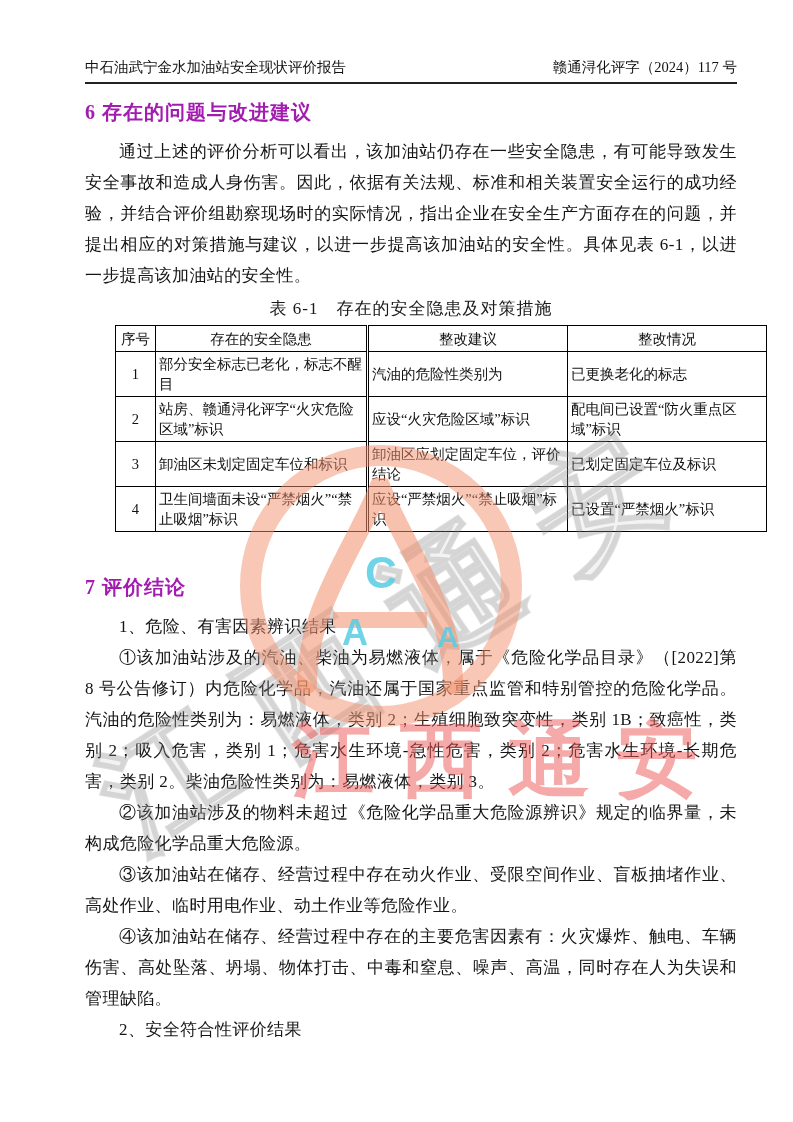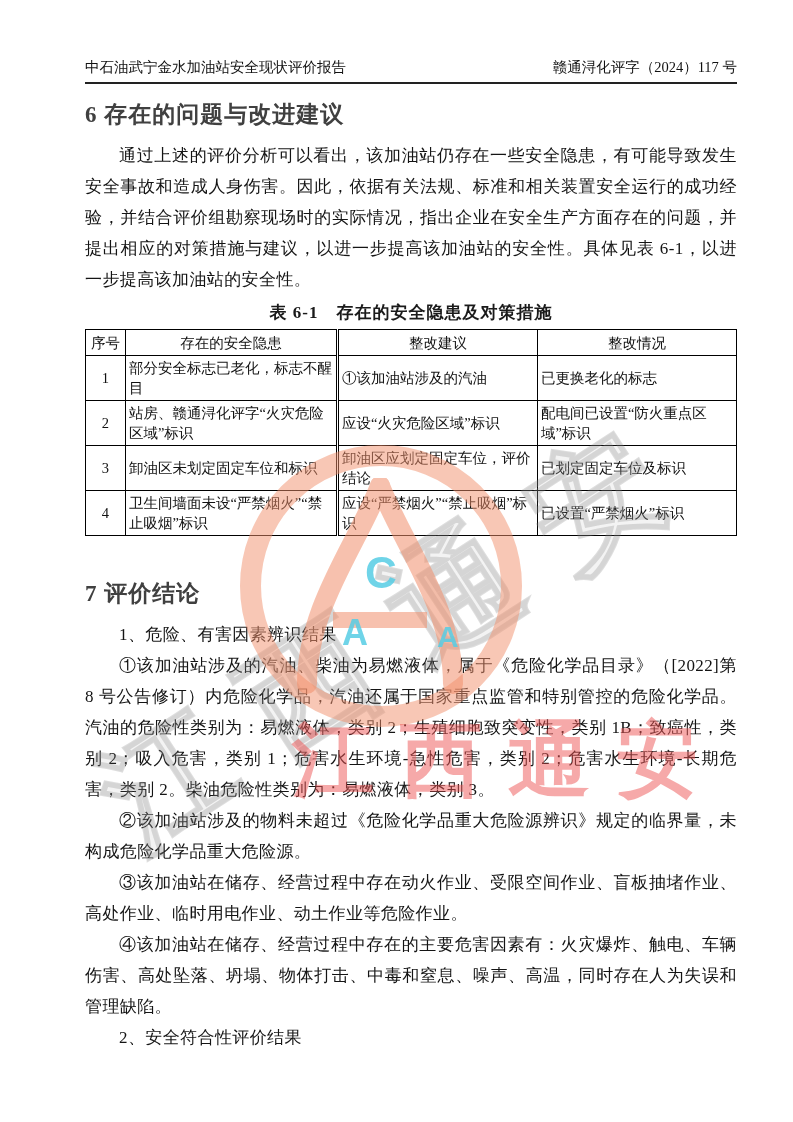--- a/index.html
+++ b/index.html
@@ -20,38 +20,39 @@
   }
   
   .doc-header {
     display: flex; justify-content: space-between; align-items: flex-end;
     font-size: 14.5px; color: #111;
     border-bottom: 2px solid #222;
     padding-bottom: 5px;
   }
   
   .h-sec {
-    font-size: 23px; font-weight: bold; color: #404040;
+    font-size: 20px; font-weight: bold; color: #a21caf;
     margin: 15px 0 10px 0; letter-spacing: 1px;
   }
   .h-sec7 { margin-top: 42px; }
   
   .para {
     font-size: 17px; line-height: 31px; text-align: justify;
     text-indent: 2em; color: #141414; letter-spacing: 0.4px;
   }
   .tbl-caption {
-    text-align: center; font-weight: bold; font-size: 17px;
+    text-align: center; font-weight: normal; font-size: 17px;
     margin: 6px 0 5px 0; letter-spacing: 1px;
   }
   
   table.hazard {
     width: 100%; border-collapse: collapse;
     font-size: 14.5px; color: #111;
     border: 1.5px solid #000;
+    margin-left: 30px;
   }
   table.hazard th, table.hazard td {
     border: 1px solid #000;
     padding: 2px 3px;
     line-height: 20px;
     vertical-align: middle;
   }
   table.hazard th { font-weight: normal; text-align: center; height: 26px; }
   td.c-no { text-align: center; width: 40px; }
   td.c-hazard { width: 213px; }
@@ -119,21 +120,21 @@
     <tbody>
         <tr>
       <th class="c-no">序号</th>
       <th class="c-hazard">存在的安全隐患</th>
       <th class="c-sugg">整改建议</th>
       <th class="c-stat">整改情况</th>
     </tr>
     <tr class="r-short">
       <td class="c-no">1</td>
       <td class="c-hazard">部分安全标志已老化，标志不醒目</td>
-      <td class="c-sugg">①该加油站涉及的汽油</td>
+      <td class="c-sugg">汽油的危险性类别为</td>
       <td class="c-stat">已更换老化的标志</td>
     </tr>
     <tr class="r-tall">
       <td class="c-no">2</td>
       <td class="c-hazard">站房、赣通浔化评字“火灾危险区域”标识</td>
       <td class="c-sugg">应设“火灾危险区域”标识</td>
       <td class="c-stat">配电间已设置“防火重点区域”标识</td>
     </tr>
     <tr class="r-short">
       <td class="c-no">3</td>

